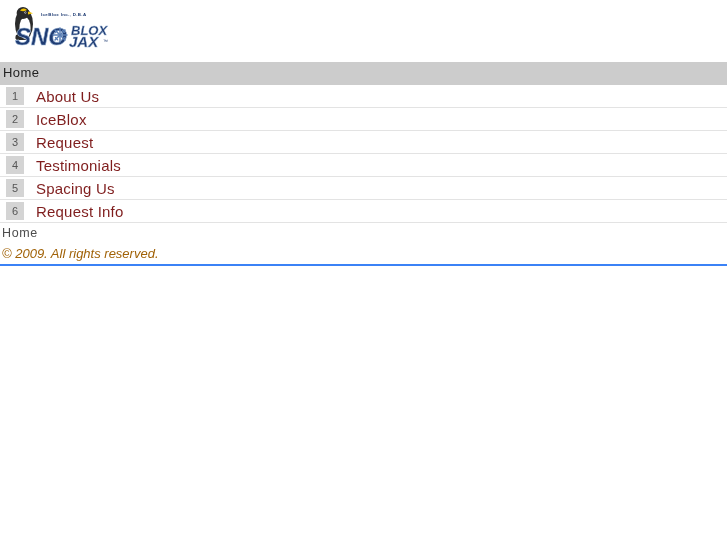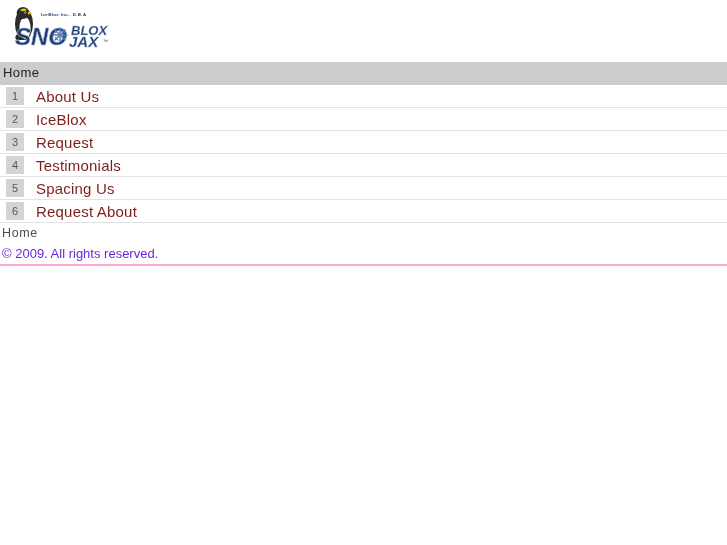--- a/index.html
+++ b/index.html
@@ -81,23 +81,24 @@
     color: #4d4d4d;
     font-size: 12.5px;
     letter-spacing: .6px;
     background: #ffffff;
   }
   .copyright {
     height: 20px;
     line-height: 20px;
     padding-left: 2px;
     font-size: 13px;
-    color: #6d28d9;
+    color: #a16207;
     background: #ffffff;
-    border-bottom: 2px solid #f9a8d4;
+    border-bottom: 2px solid #3b82f6;
+    font-style: italic;
   }
   .page-rest {
     background: #ffffff;
     height: 280px;
   }
 </style>
 </head>
 <body>
 
 <div class="logo-header">
@@ -158,21 +159,21 @@
   <li class="nav-row">
     <span class="nav-marker">4</span>
     <a class="nav-link" href="#">Testimonials</a>
   </li>
   <li class="nav-row">
     <span class="nav-marker">5</span>
     <a class="nav-link" href="#">Spacing Us</a>
   </li>
   <li class="nav-row">
     <span class="nav-marker">6</span>
-    <a class="nav-link" href="#">Request About</a>
+    <a class="nav-link" href="#">Request Info</a>
   </li>
 </ul>
 
 <div class="footer-nav">
   <span>Home</span>
 </div>
 <div class="copyright">© 2009. All rights reserved.</div>
 
 <div class="page-rest"></div>
 

